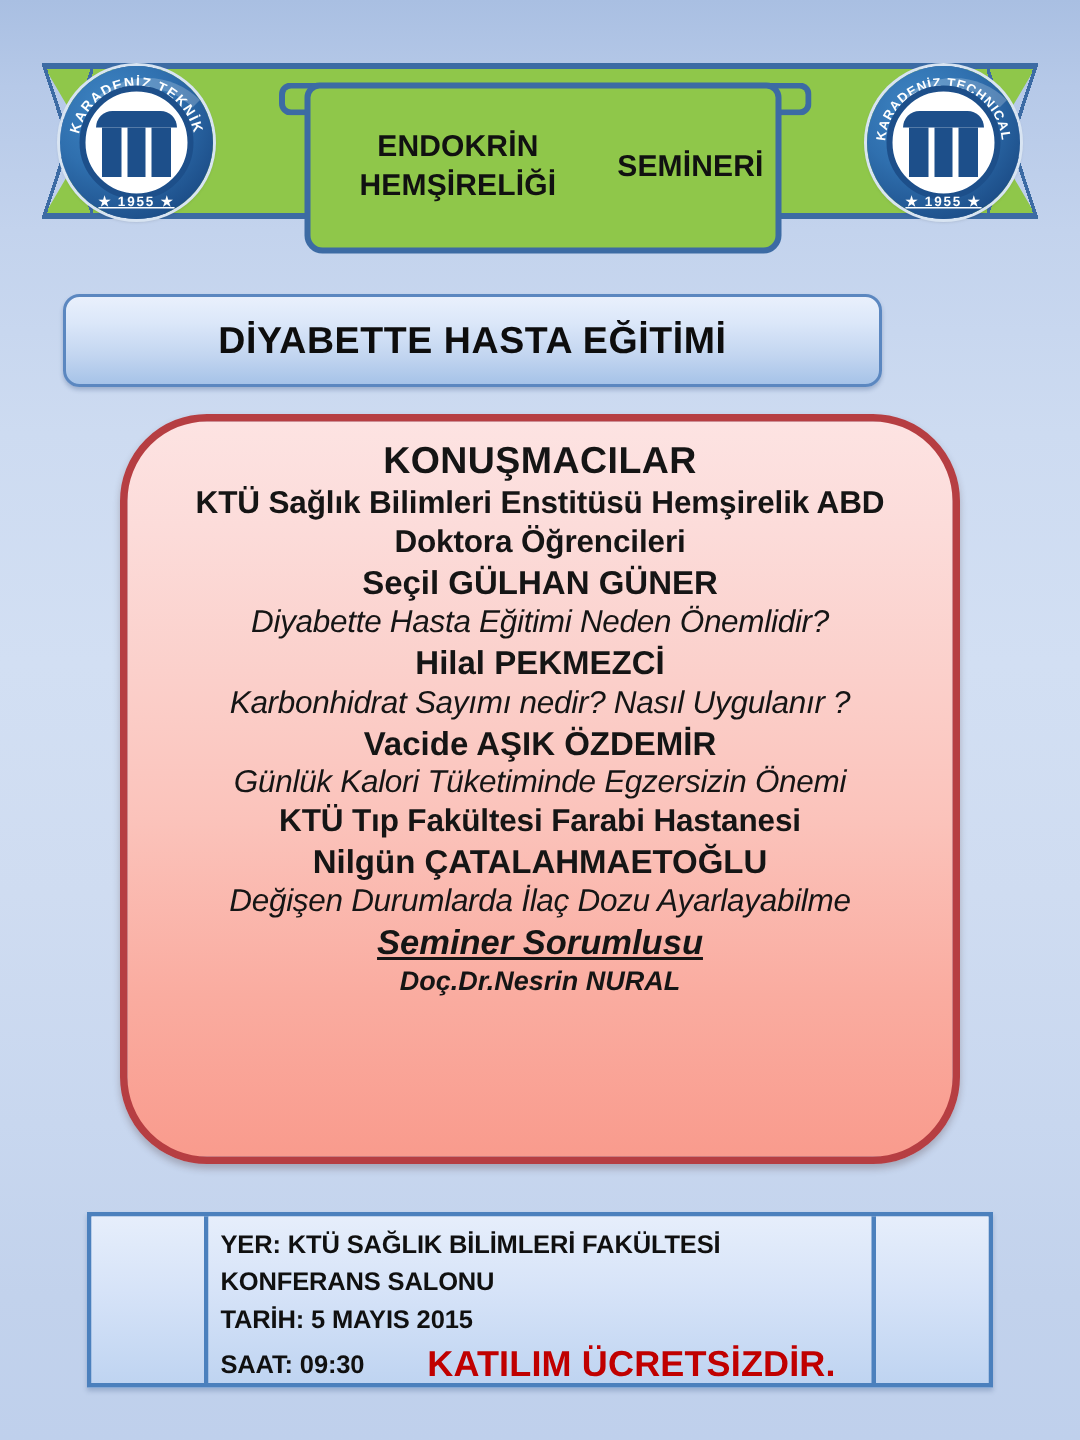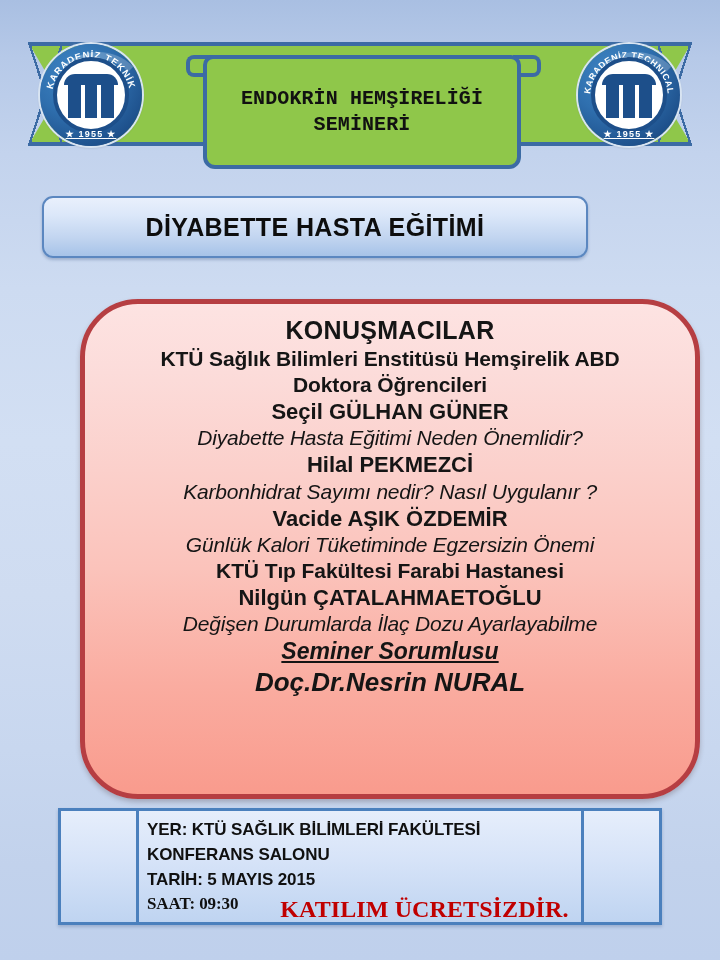--- a/index.html
+++ b/index.html
@@ -78,23 +78,22 @@
     top: 55px;
     width: 318px;
     height: 114px;
     background: #8fc74a;
     border: 4px solid #3c6ba4;
     border-radius: 10px 10px 12px 12px;
     box-sizing: border-box;
     display: flex;
     align-items: center;
     justify-content: center;
-    flex-direction: column;
+    flex-direction: row;
     z-index: 4;
-    font-family: Liberation Mono, monospace;
   }
   .scroll-lip-l, .scroll-lip-r {
     position: absolute;
     top: 55px;
     width: 28px;
     height: 22px;
     border: 4px solid #3c6ba4;
     box-sizing: border-box;
     background: #8fc74a;
     z-index: 3;
@@ -209,22 +208,22 @@
     font-weight: bold;
     color: #0d0d0d;
     letter-spacing: 0.4px;
     text-align: center;
   }
 
   
   .speakers-panel {
     position: absolute;
     left: 80px;
-    top: 299px;
-    width: 620px;
+    top: 276px;
+    width: 560px;
     height: 500px;
     box-sizing: border-box;
     border: 5px solid #b63e42;
     border-radius: 58px;
     background: linear-gradient(180deg,
         #fde3e2 0%,
         #fcdcda 14%,
         #fbd0cb 34%,
         #fbc3bb 54%,
         #faaca0 78%,
@@ -258,21 +257,21 @@
     font-weight: normal;
     letter-spacing: -0.2px;
   }
   .ln.resp {
     font-size: 23px;
     font-weight: bold;
     font-style: italic;
     text-decoration: underline;
   }
   .ln.respname {
-    font-size: 26px;
+    font-size: 18px;
     font-weight: bold;
     font-style: italic;
     text-align: center;
   }
 
   
   .info-table {
     position: absolute;
     left: 58px;
     top: 808px;
@@ -301,22 +300,21 @@
   .info-line {
     font-size: 17px;
     font-weight: bold;
     color: #101010;
     line-height: 1.46;
     letter-spacing: -0.1px;
     white-space: nowrap;
   }
   .info-line.last {
     display: flex;
-    align-items: flex-start;
-    font-family: Liberation Serif, serif;
+    align-items: center;
   }
   .free-note {
     margin-left: 42px;
     color: #c00000;
     font-size: 24px;
     font-weight: bold;
     letter-spacing: 0.1px;
   }
 </style>
 </head>

